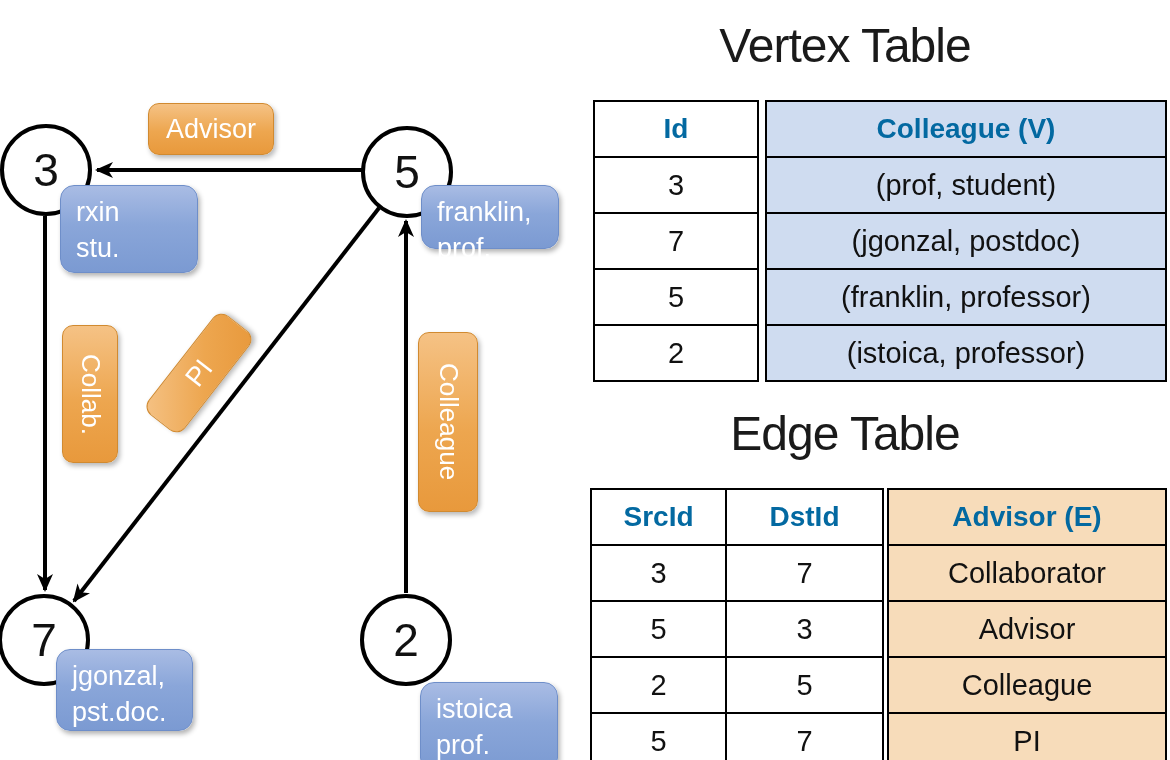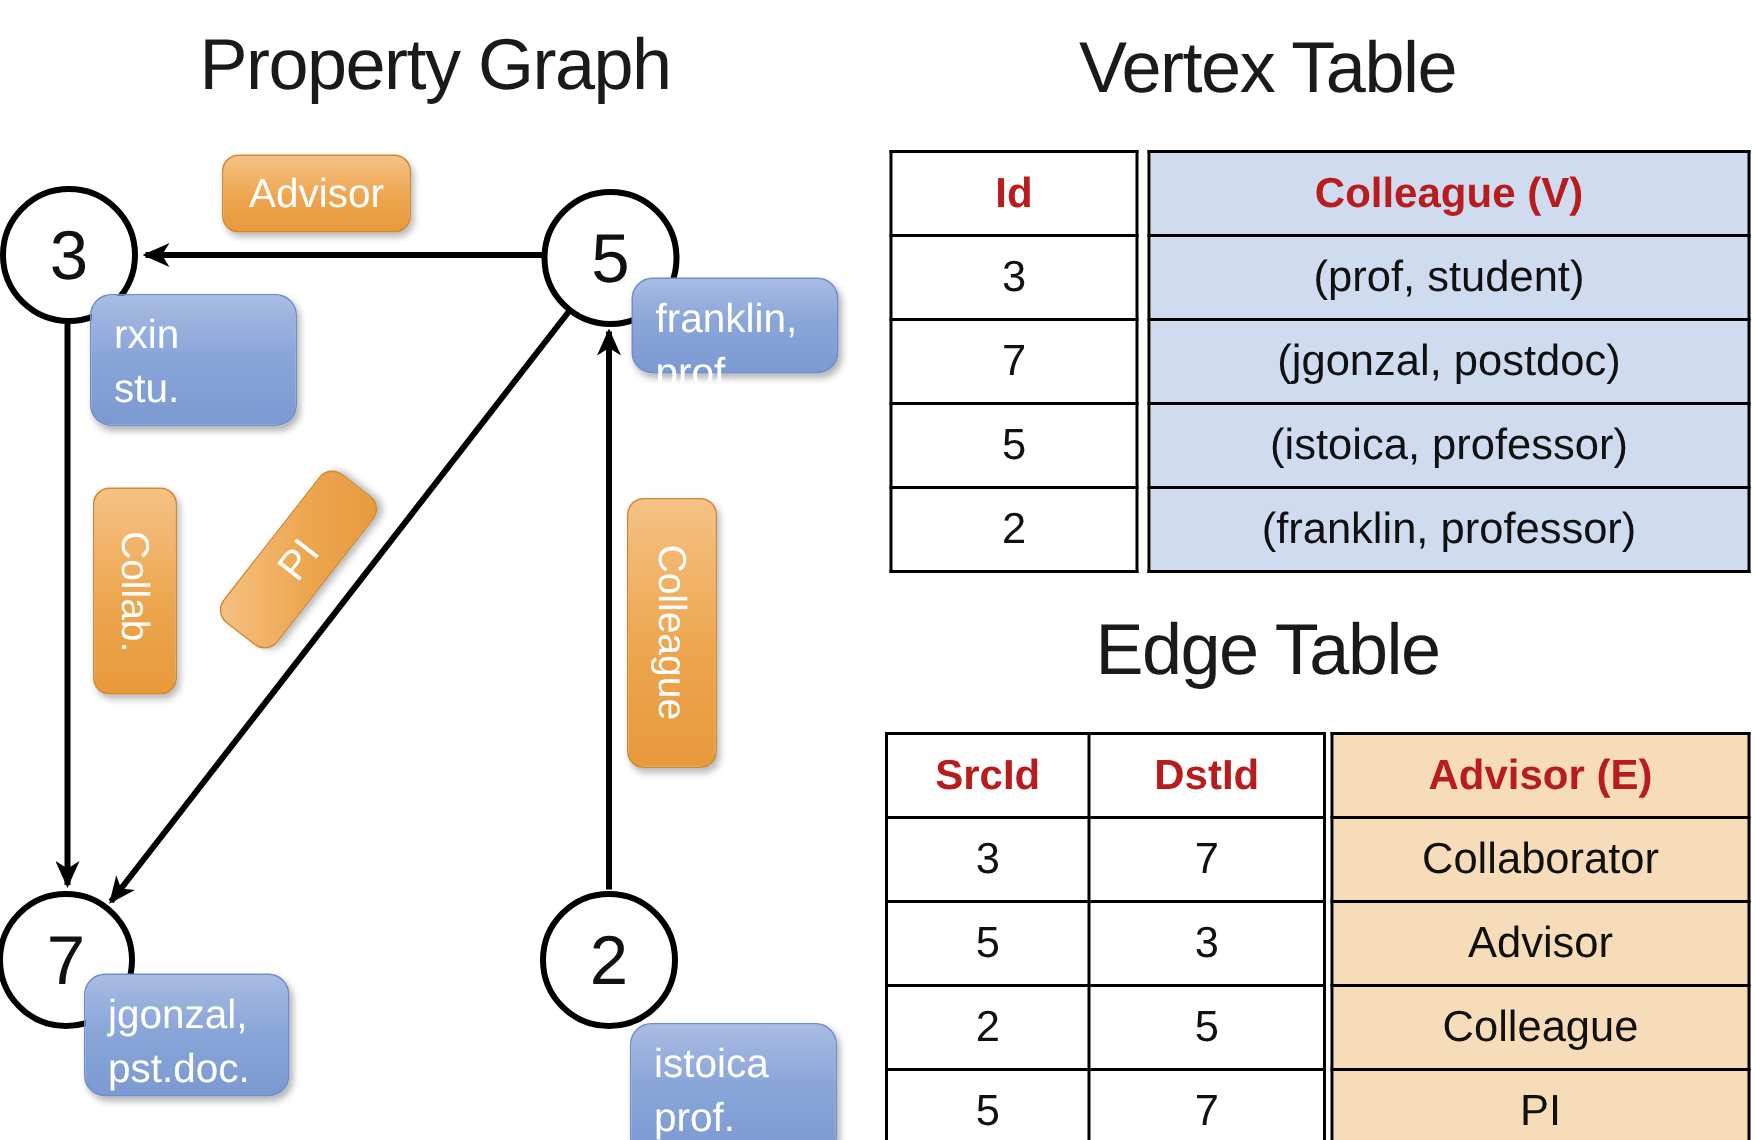--- a/index.html
+++ b/index.html
@@ -45,21 +45,21 @@
     box-sizing: border-box;
     border-radius: 14px;
     background: linear-gradient(180deg, #a9bce4 0%, #8aa6d9 45%, #7b9ad2 100%);
     border: 1px solid #6e8ec9;
     box-shadow: 2px 3px 5px rgba(0,0,0,0.30);
     color: #fff;
     font-size: 27px;
     line-height: 1.32;
     padding: 9px 4px 0 15px;
   }
-  #vlabel-rxin     { left: 60px;  top: 185px; width: 138px; height: 88px; margin-top: 11px; }
+  #vlabel-rxin     { left: 60px;  top: 185px; width: 138px; height: 88px; }
   #vlabel-franklin { left: 421px; top: 185px; width: 138px; height: 64px; }
   #vlabel-jgonzal  { left: 56px;  top: 649px; width: 137px; height: 82px; }
   #vlabel-istoica  { left: 420px; top: 650px; width: 138px; height: 90px; margin-top: 32px; }
 
   .elabel {
     position: absolute;
     box-sizing: border-box;
     border-radius: 11px;
     background: linear-gradient(180deg, #f5c285 0%, #eda64f 55%, #e8993c 100%);
     border: 1px solid #d18a30;
@@ -85,39 +85,38 @@
   }
   .tbl th, .tbl td {
     border: 2px solid #000;
     text-align: center;
     vertical-align: middle;
     padding: 0;
     height: 54px;
     overflow: hidden;
     white-space: nowrap;
   }
-  .tbl th { font-size: 28px; font-weight: bold; color: #b91c1c; }
+  .tbl th { font-size: 28px; font-weight: bold; color: #0369a1; }
   .tbl td { font-size: 29px; color: #111; }
 
   #vertex-id-table   { left: 593px; top: 100px; width: 166px; }
   #vertex-prop-table { left: 765px; top: 100px; width: 402px; }
   #vertex-prop-table th, #vertex-prop-table td { background: #cfdcf0; }
 
   #edge-ids-table  { left: 590px; top: 488px; width: 292px; }
   #edge-ids-table col.c-src { width: 135px; }
   #edge-ids-table col.c-dst { width: 157px; }
   #edge-prop-table { left: 887px; top: 488px; width: 280px; }
   #edge-prop-table th, #edge-prop-table td { background: #f7dcba; }
 </style>
 </head>
 <body>
 
 <div class="canvas">
 
-  <div class="fig-title" id="title-graph">Property Graph</div>
   <div class="fig-title" id="title-vertex">Vertex Table</div>
   <div class="fig-title" id="title-edge">Edge Table</div>
 
   <svg class="edges-layer" width="585" height="760" viewBox="0 0 585 760">
     <defs>
       <marker id="ah" viewBox="0 0 18 16" refX="16" refY="8" markerWidth="18" markerHeight="16" orient="auto" markerUnits="userSpaceOnUse">
         <path d="M0,0 L18,8 L0,16 L5,8 Z" fill="#000"></path>
       </marker>
     </defs>
     <line x1="362" y1="170" x2="97" y2="170" stroke="#000" stroke-width="4" marker-end="url(#ah)"></line>
@@ -186,24 +185,24 @@
         <tr>
           <th>Colleague (V)</th>
         </tr>
     <tr>
           <td>(prof, student)</td>
         </tr>
     <tr>
           <td>(jgonzal, postdoc)</td>
         </tr>
     <tr>
+          <td>(franklin, professor)</td>
+        </tr>
+    <tr>
           <td>(istoica, professor)</td>
-        </tr>
-    <tr>
-          <td>(franklin, professor)</td>
         </tr>
   </tbody>
     </table>
 
   <table class="tbl" id="edge-ids-table">
     <colgroup>
         <col class="c-src">
         <col class="c-dst">
       </colgroup>
     <tbody>

